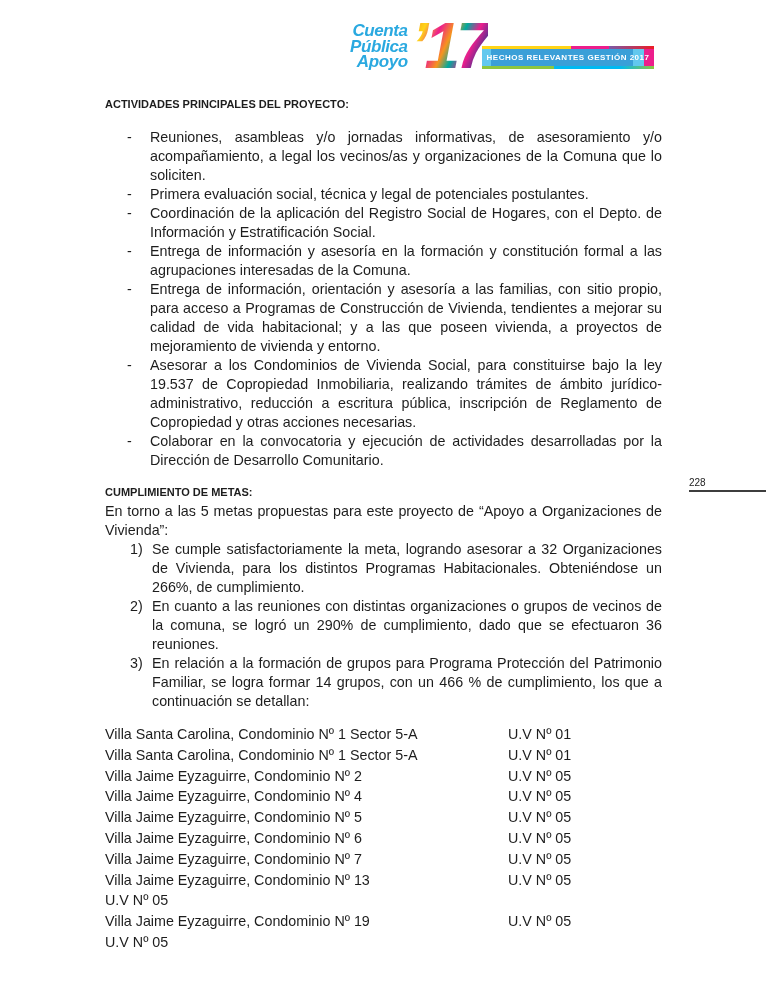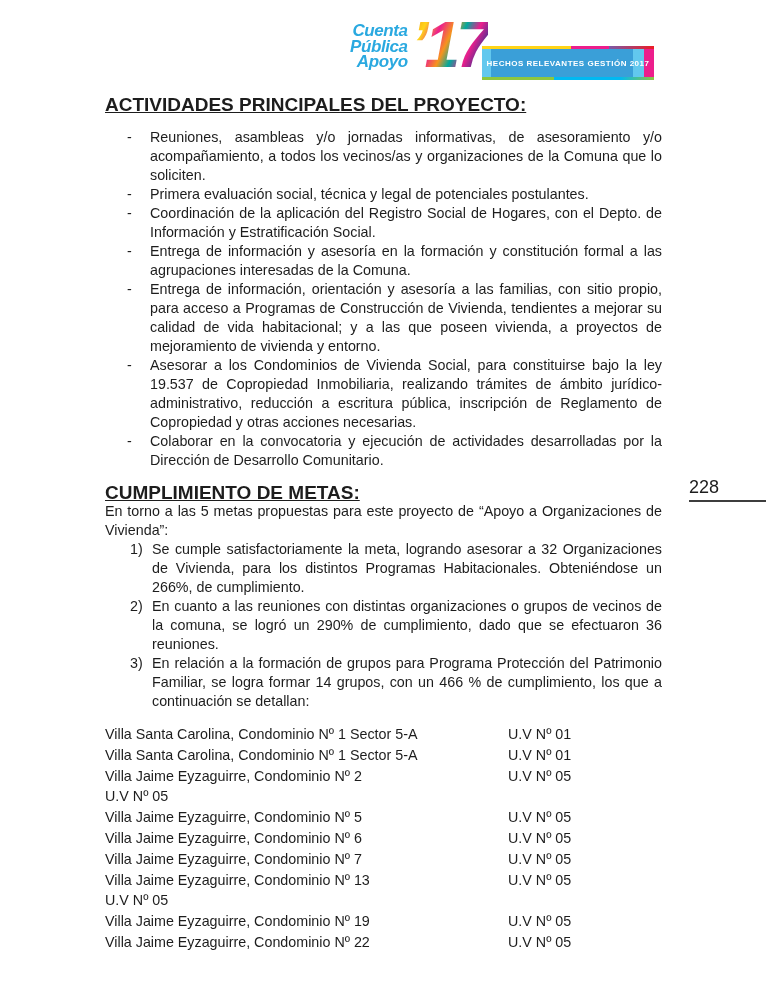--- a/index.html
+++ b/index.html
@@ -12,21 +12,21 @@
     font-family: "Liberation Sans", sans-serif;
     color: #1d1d1d;
   }
 
   
   .logo {
     position: absolute;
     top: 20px;
     left: 350px;
     display: flex;
-    align-items: center;
+    align-items: flex-end;
   }
   .logo-title {
     text-align: right;
     color: #2aa9e0;
     font-weight: bold;
     font-style: italic;
     font-size: 17px;
     line-height: 15.5px;
     letter-spacing: -0.4px;
     padding-top: 3px;
@@ -56,21 +56,21 @@
     left: 482px;
     width: 172px;
   }
   .banner .stripe-top {
     height: 3px;
     background: linear-gradient(90deg,
       #ffd417 0%, #ffd417 52%, #ec1e8c 52%, #ec1e8c 74%,
       #7b5aa6 74%, #ed1c24 100%);
   }
   .banner .bar {
-    height: 28px;
+    height: 17px;
     background: linear-gradient(90deg,
       #62c8ee 0%, #62c8ee 5%, #3a9fd8 5%, #3a9fd8 88%,
       #62c8ee 88%, #62c8ee 94%, #ec1e8c 94%, #ec1e8c 100%);
     display: flex;
     align-items: center;
     justify-content: center;
   }
   .banner .bar span {
     color: #ffffff;
     font-size: 8px;
@@ -85,38 +85,37 @@
   }
 
   
   .pagenum-box {
     position: absolute;
     top: 477px;
     left: 689px;
     width: 77px;
     border-bottom: 2px solid #3d3d3d;
     padding-bottom: 2px;
-    font-size: 18px;
+    font-size: 10px;
     color: #1d1d1d;
   }
 
   
   .content {
     position: absolute;
     top: 95px;
     left: 105px;
     width: 557px;
     font-size: 14.3px;
     line-height: 19px;
   }
   .heading {
     font-weight: bold;
-    font-size: 19px;
+    font-size: 11px;
     margin: 0;
-    text-decoration: underline;
   }
   .h-activities { margin-bottom: 14px; }
   .h-goals { margin-top: 13px; }
 
   .bullet {
     display: flex;
     padding-left: 22px;
   }
   .bullet .dash { width: 23px; flex: none; }
   .bullet .btext { flex: 1; text-align: justify; }
@@ -164,21 +163,21 @@
     <span>228</span>
   </div>
 
   <div class="content">
 
     <div class="heading h-activities">ACTIVIDADES PRINCIPALES DEL PROYECTO:</div>
 
     <div>
       <div class="bullet">
         <span class="dash">-</span>
-        <span class="btext">Reuniones, asambleas y/o jornadas informativas, de asesoramiento y/o acompañamiento, a todos los vecinos/as y organizaciones de la Comuna que lo soliciten.</span>
+        <span class="btext">Reuniones, asambleas y/o jornadas informativas, de asesoramiento y/o acompañamiento, a legal los vecinos/as y organizaciones de la Comuna que lo soliciten.</span>
       </div>
       <div class="bullet">
         <span class="dash">-</span>
         <span class="btext">Primera evaluación social, técnica y legal de potenciales postulantes.</span>
       </div>
       <div class="bullet">
         <span class="dash">-</span>
         <span class="btext">Coordinación de la aplicación del Registro Social de Hogares, con el Depto. de Información y Estratificación Social.</span>
       </div>
       <div class="bullet">
@@ -224,20 +223,21 @@
       </div>
       <div class="vrow">
         <span class="vname">Villa Santa Carolina, Condominio Nº 1 Sector 5-A</span>
         <span class="vuv">U.V Nº 01</span>
       </div>
       <div class="vrow">
         <span class="vname">Villa Jaime Eyzaguirre, Condominio Nº 2</span>
         <span class="vuv">U.V Nº 05</span>
       </div>
       <div class="vrow">
+        <span class="vname">Villa Jaime Eyzaguirre, Condominio Nº 4</span>
         <span class="vuv">U.V Nº 05</span>
       </div>
       <div class="vrow">
         <span class="vname">Villa Jaime Eyzaguirre, Condominio Nº 5</span>
         <span class="vuv">U.V Nº 05</span>
       </div>
       <div class="vrow">
         <span class="vname">Villa Jaime Eyzaguirre, Condominio Nº 6</span>
         <span class="vuv">U.V Nº 05</span>
       </div>
@@ -250,19 +250,18 @@
         <span class="vuv">U.V Nº 05</span>
       </div>
       <div class="vrow">
         <span class="vuv">U.V Nº 05</span>
       </div>
       <div class="vrow">
         <span class="vname">Villa Jaime Eyzaguirre, Condominio Nº 19</span>
         <span class="vuv">U.V Nº 05</span>
       </div>
       <div class="vrow">
-        <span class="vname">Villa Jaime Eyzaguirre, Condominio Nº 22</span>
         <span class="vuv">U.V Nº 05</span>
       </div>
     </div>
 
   </div>
 </div>
 
 </body></html>

